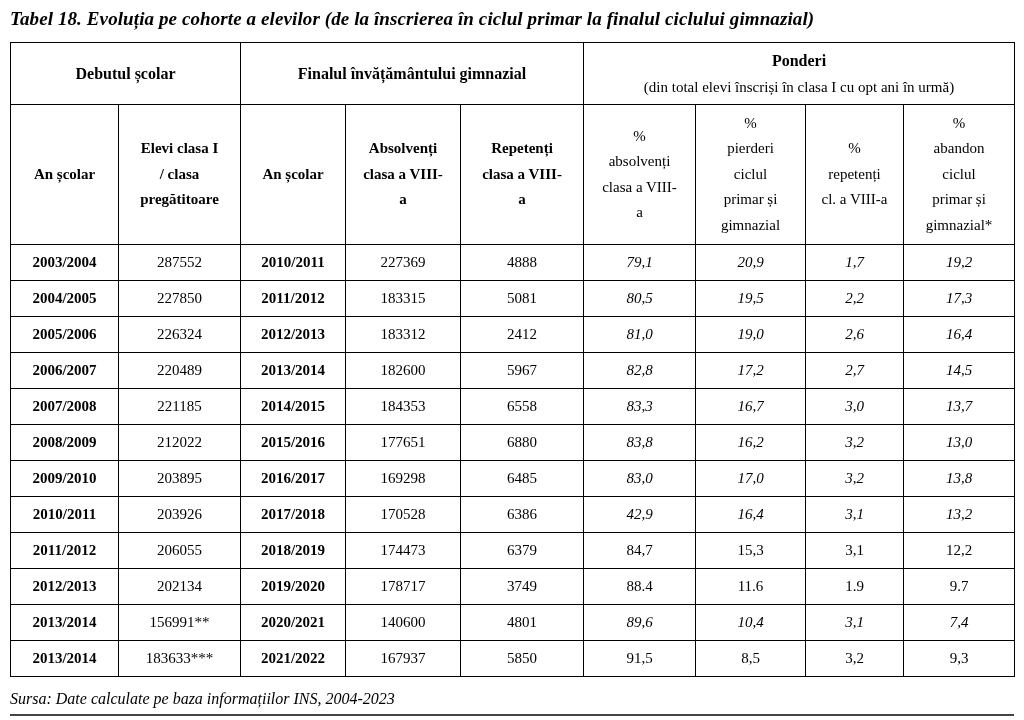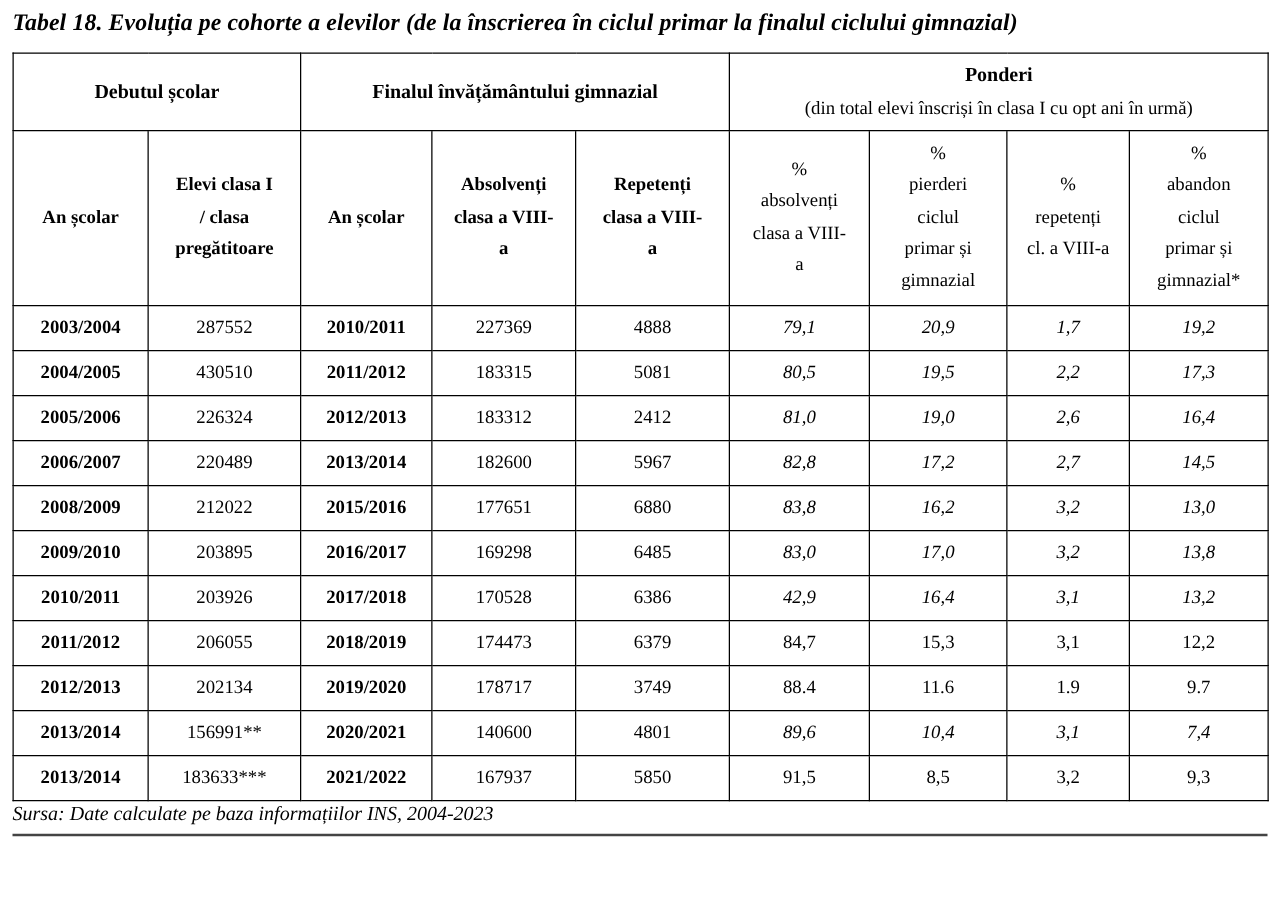--- a/index.html
+++ b/index.html
@@ -58,21 +58,21 @@
     height: 36px;
     font-size: 15px;
   }
   td.year-cell { font-weight: bold; margin-left: 24px; }
   td.italic { font-style: italic; }
 
   .footer {
     width: 1004px;
     font-style: italic;
     font-size: 16px;
-    margin-top: 0;
+    margin-top: 11px;
     padding: 2px 0 6px 0;
     border-bottom: 2px solid #444;
   }
 </style>
 </head>
 <body>
 
 <div class="page">
 
   <div class="doc-title">Tabel 18. Evoluția pe cohorte a elevilor  (de la înscrierea în ciclul primar la finalul ciclului gimnazial)</div>
@@ -136,21 +136,21 @@
           <td class="year-cell">2010/2011</td>
           <td>227369</td>
           <td>4888</td>
           <td class="italic">79,1</td>
           <td class="italic">20,9</td>
           <td class="italic">1,7</td>
           <td class="italic">19,2</td>
         </tr>
         <tr>
           <td class="year-cell">2004/2005</td>
-          <td>430510</td>
+          <td>227850</td>
           <td class="year-cell">2011/2012</td>
           <td>183315</td>
           <td>5081</td>
           <td class="italic">80,5</td>
           <td class="italic">19,5</td>
           <td class="italic">2,2</td>
           <td class="italic">17,3</td>
         </tr>
         <tr>
           <td class="year-cell">2005/2006</td>
@@ -168,20 +168,31 @@
           <td>220489</td>
           <td class="year-cell">2013/2014</td>
           <td>182600</td>
           <td>5967</td>
           <td class="italic">82,8</td>
           <td class="italic">17,2</td>
           <td class="italic">2,7</td>
           <td class="italic">14,5</td>
         </tr>
         <tr>
+          <td class="year-cell">2007/2008</td>
+          <td>221185</td>
+          <td class="year-cell">2014/2015</td>
+          <td>184353</td>
+          <td>6558</td>
+          <td class="italic">83,3</td>
+          <td class="italic">16,7</td>
+          <td class="italic">3,0</td>
+          <td class="italic">13,7</td>
+        </tr>
+        <tr>
           <td class="year-cell">2008/2009</td>
           <td>212022</td>
           <td class="year-cell">2015/2016</td>
           <td>177651</td>
           <td>6880</td>
           <td class="italic">83,8</td>
           <td class="italic">16,2</td>
           <td class="italic">3,2</td>
           <td class="italic">13,0</td>
         </tr>

